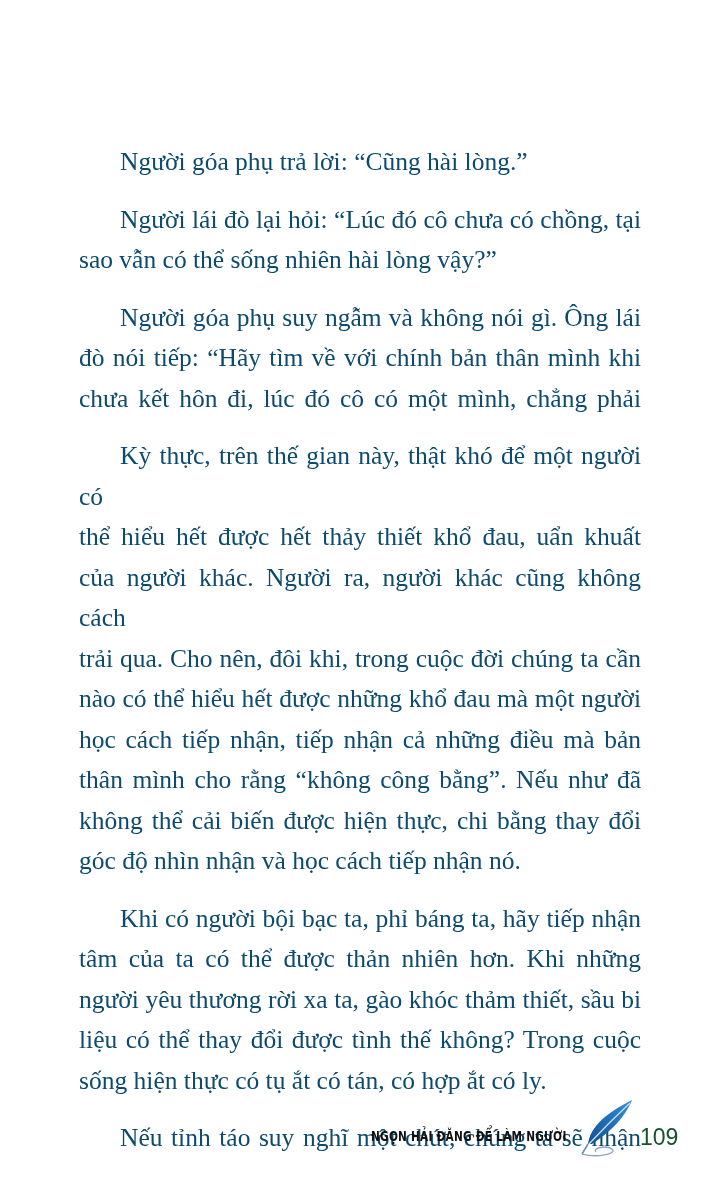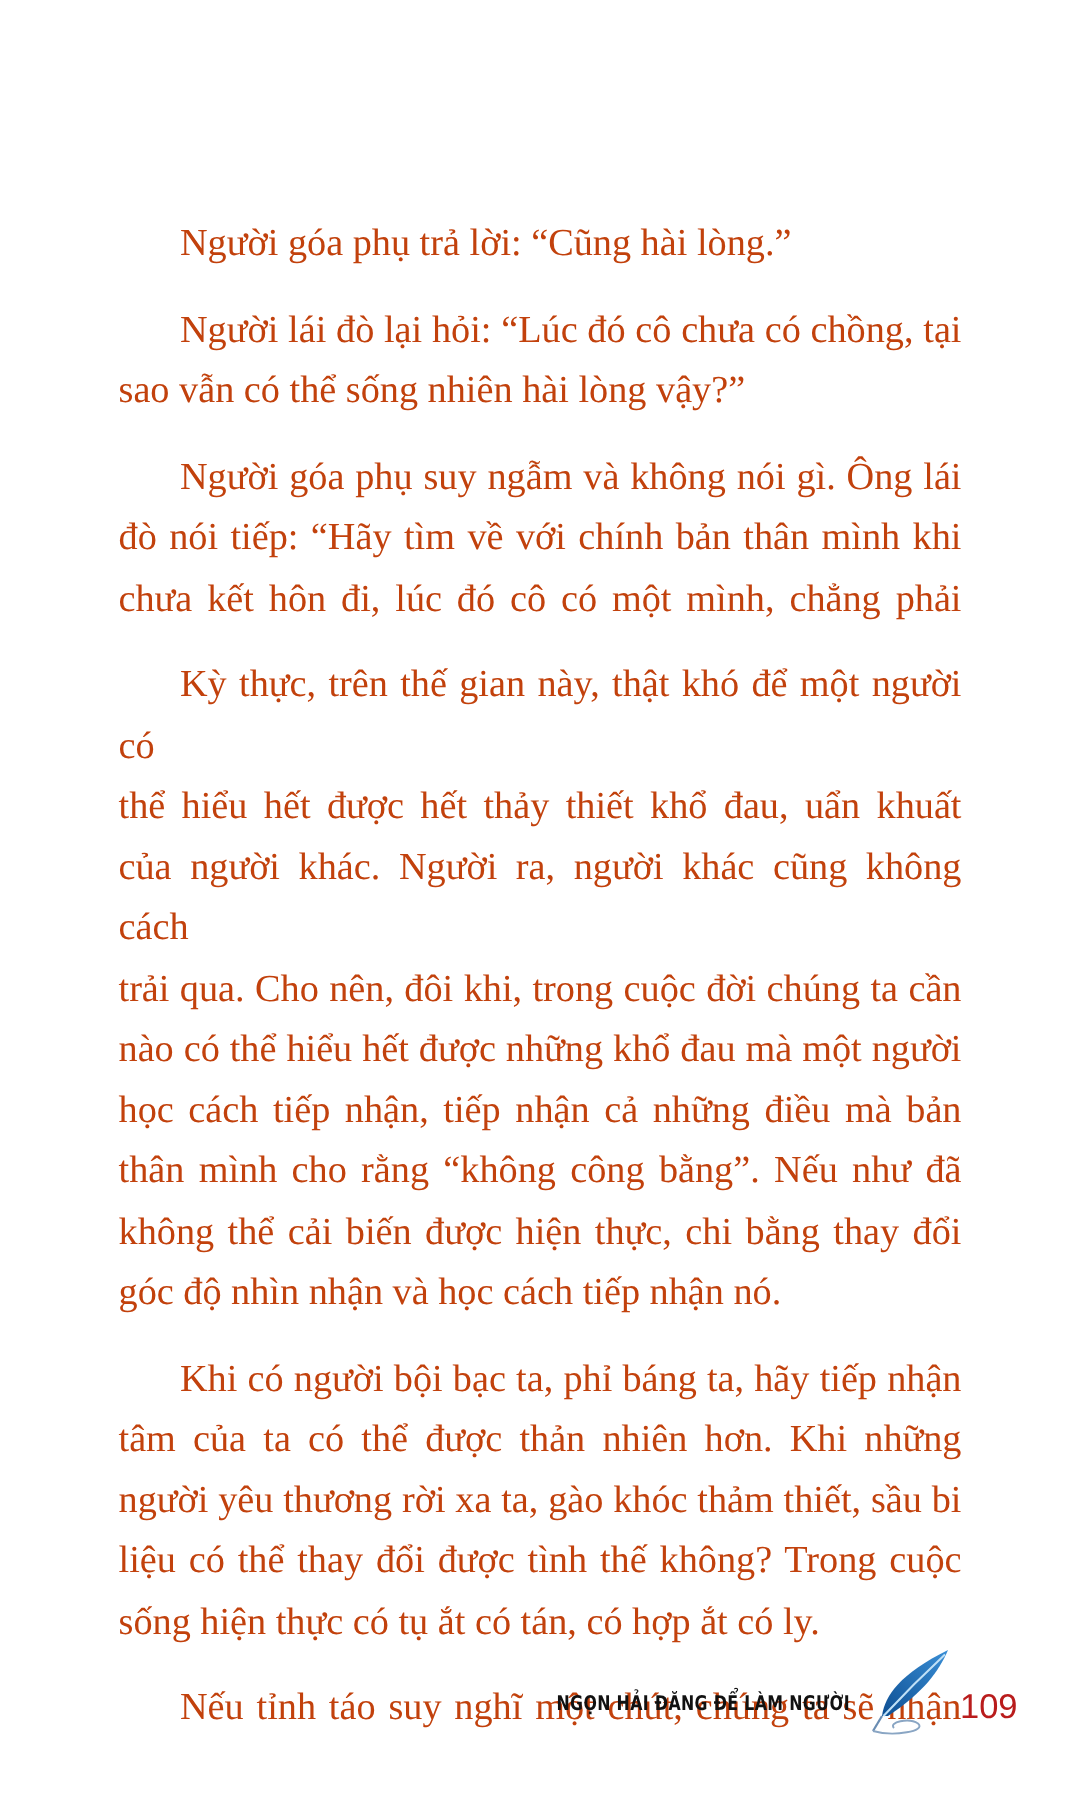--- a/index.html
+++ b/index.html
@@ -2,41 +2,41 @@
 <html><head>
 <meta charset="utf-8">
 <style>
   html, body { margin:0; padding:0; background:#ffffff; }
   body { width:715px; height:1200px; position:relative; overflow:hidden; }
   .page { position:absolute; left:79px; top:142px; width:562px; }
   .para {
     font-family: "Liberation Serif", "DejaVu Serif", serif;
     font-size: 25.5px;
     line-height: 40.5px;
-    color: #c2410c;
+    color: #0c4a6e;
     text-align: justify;
     text-indent: 41px;
     margin: 0 0 17px 0;
   }
   .para .ln { display:block; text-align:justify; text-align-last:justify; }
   .para .ln.last { text-align-last:left; }
   .para .ln.first { text-indent:41px; }
   .para .ln:not(.first) { text-indent:0; }
   .para { text-indent:0; }
   .footer { position:absolute; left:0; top:1116px; width:610px; height:50px; }
   .footer-title {
     position:absolute; left:371px; top:12px;
     font-family: "DejaVu Sans", sans-serif; font-weight:bold;
     font-size:13.5px; letter-spacing:0.3px; color:#111;
     transform:scaleX(0.78); transform-origin:left center; white-space:nowrap;
   }
   .quill { position:absolute; left:566px; top:-22px; width:72px; height:70px; }
   .page-num {
     position:absolute; left:640px; top:8px;
-    font-family: "Liberation Sans", sans-serif; font-size:23px; color:#b91c1c;
+    font-family: "Liberation Sans", sans-serif; font-size:23px; color:#14532d;
   }
 </style>
 </head>
 <body>
 
 <div class="page">
   <p class="para">
     <span class="ln first last">Người góa phụ trả lời: “Cũng hài lòng.”</span>
   </p>
   <p class="para">

